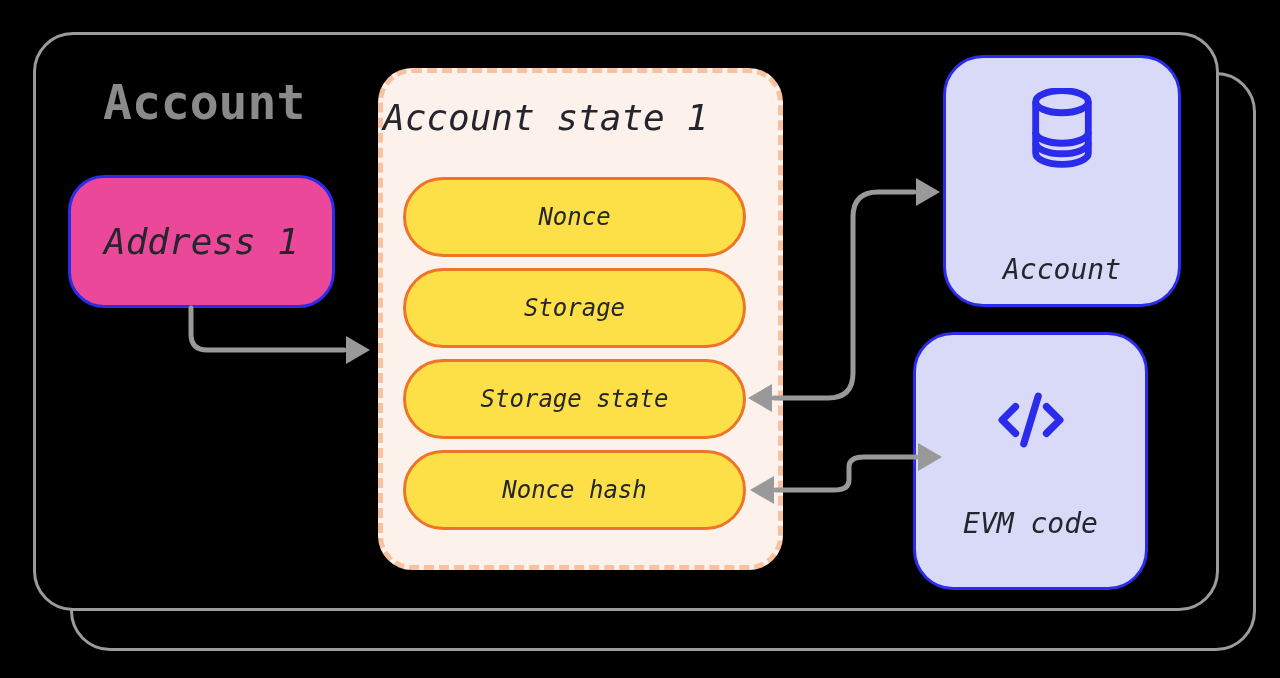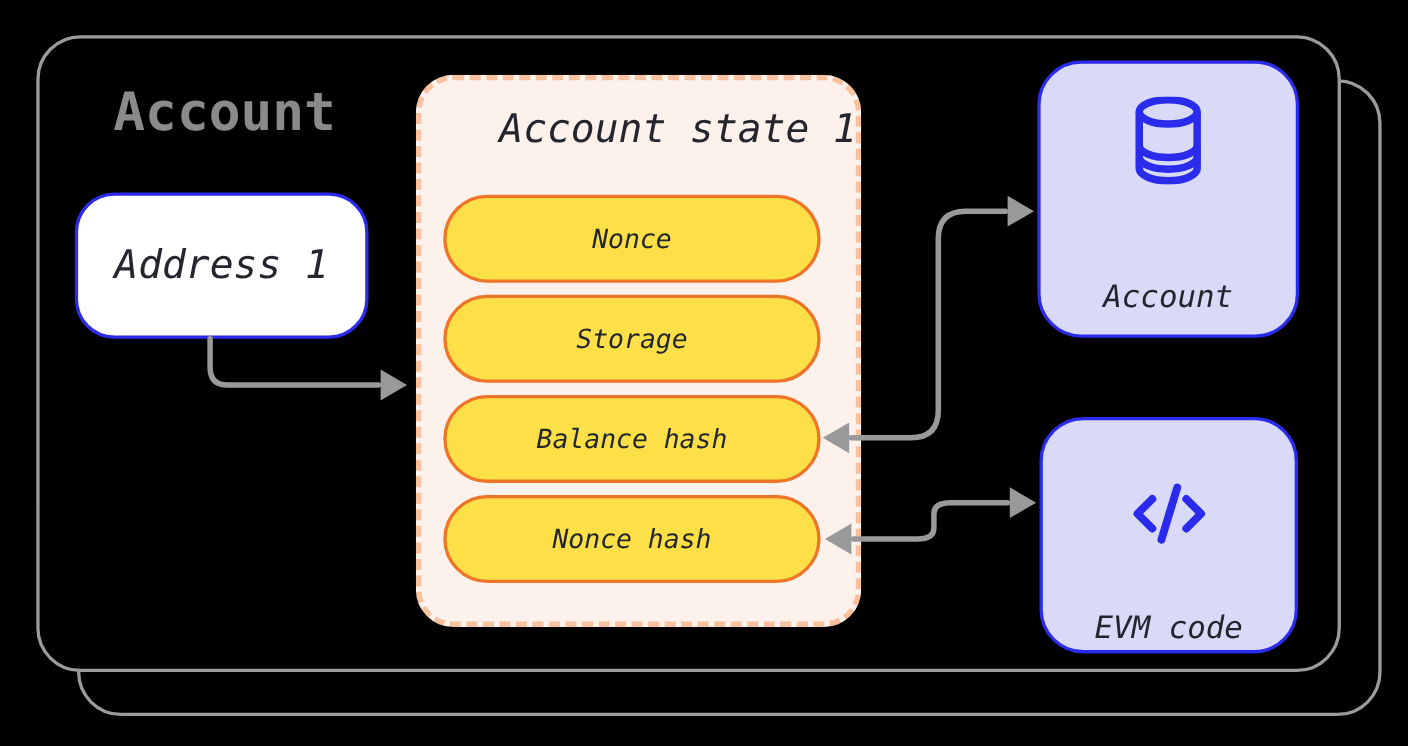--- a/index.html
+++ b/index.html
@@ -16,49 +16,49 @@
   
   .card{
     position:absolute;left:33px;top:32px;width:1180px;height:573px;
     border:3px solid #9B9B9B;border-radius:40px;background:#000;z-index:1;
   }
   .heading{
     position:absolute;left:103px;top:74px;z-index:2;
     font-size:48px;font-weight:bold;color:#8A8A8A;letter-spacing:0;
   }
   .lav-box{
-    position:absolute;background:#ffffff;border:3px solid #2B2BEB;border-radius:36px;
+    position:absolute;background:#ec4899;border:3px solid #2B2BEB;border-radius:36px;
     display:flex;align-items:center;justify-content:center;z-index:2;box-sizing:border-box;
     color:#25262D;font-style:italic;
   }
   .address-box{left:68px;top:175px;width:267px;height:133px;font-size:36px;}
   .state-box{
     position:absolute;left:378px;top:68px;width:405px;height:502px;box-sizing:border-box;
     background:#FCF1EB;border:5px dashed #F8C2A0;border-radius:34px;z-index:2;
   }
   .state-title{
-    position:absolute;left:0;width:100%;top:24px;text-align:center;
-    font-size:36px;font-style:italic;color:#25262D;margin-left:36px;
+    position:absolute;left:0;width:100%;top:24px;text-align:left;
+    font-size:36px;font-style:italic;color:#25262D;
   }
   .pill{
     position:absolute;left:20px;width:343px;height:80px;box-sizing:border-box;
     background:#fde047;border:3px solid #EE7428;border-radius:40px;
     display:flex;align-items:center;justify-content:center;
     font-size:24px;font-style:italic;color:#25262D;
   }
   .pill1{top:104px;}
   .pill2{top:195px;}
   .pill3{top:286px;}
   .pill4{top:377px;}
   .side-box{
     position:absolute;background:#D9D9F8;border:3px solid #2B2BEB;border-radius:40px;
     z-index:2;box-sizing:border-box;color:#25262D;font-style:italic;text-align:center;
   }
   .storage-box{left:943px;top:55px;width:238px;height:252px;}
-  .evm-box{left:945px;top:332px;width:235px;height:215px;margin-top:47px;}
+  .evm-box{left:913px;top:332px;width:235px;height:258px;}
   .side-icon{position:absolute;left:0;width:100%;display:flex;justify-content:center;}
   .storage-box .side-icon{top:30px;}
   .evm-box .side-icon{top:56px;}
   .side-label{position:absolute;left:0;width:100%;font-size:28px;line-height:44px;}
   .storage-box .side-label{top:190px;}
   .evm-box .side-label{top:167px;}
   .arrows{position:absolute;left:0;top:0;z-index:3;pointer-events:none;}
 </style>
 </head>
 <body>
@@ -77,21 +77,21 @@
 
   <div class="state-box">
     <div class="state-title">Account state 1</div>
     <div class="pill pill1">
       <span>Nonce</span>
     </div>
     <div class="pill pill2">
       <span>Storage</span>
     </div>
     <div class="pill pill3">
-      <span>Balance hash</span>
+      <span>Storage state</span>
     </div>
     <div class="pill pill4">
       <span>Nonce hash</span>
     </div>
   </div>
 
   <div class="side-box storage-box">
     <div class="side-icon">
       <svg width="68" height="80" viewBox="0 0 64 76" fill="none">
         <ellipse cx="32" cy="13" rx="25" ry="10.5" stroke="#2B2BEB" stroke-width="6.5"></ellipse>

